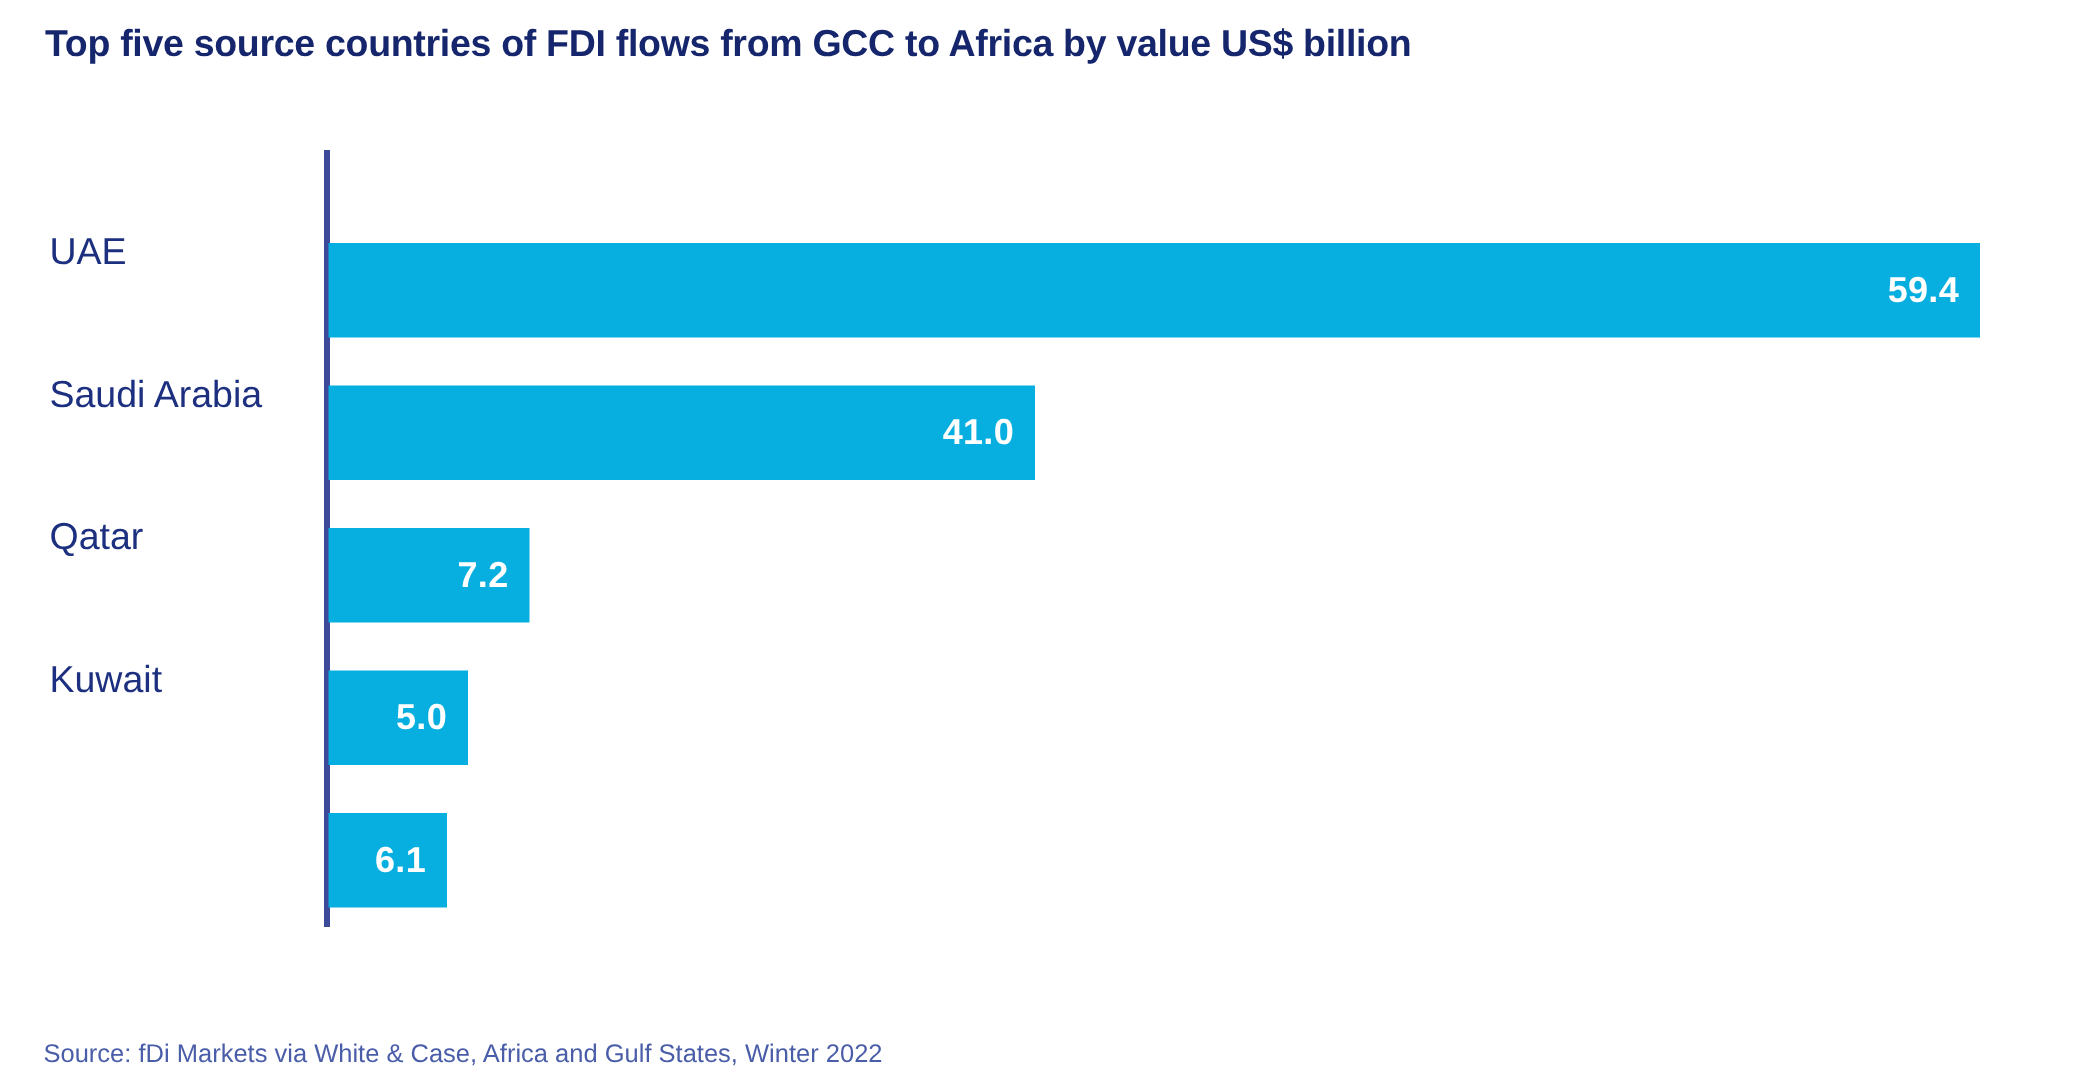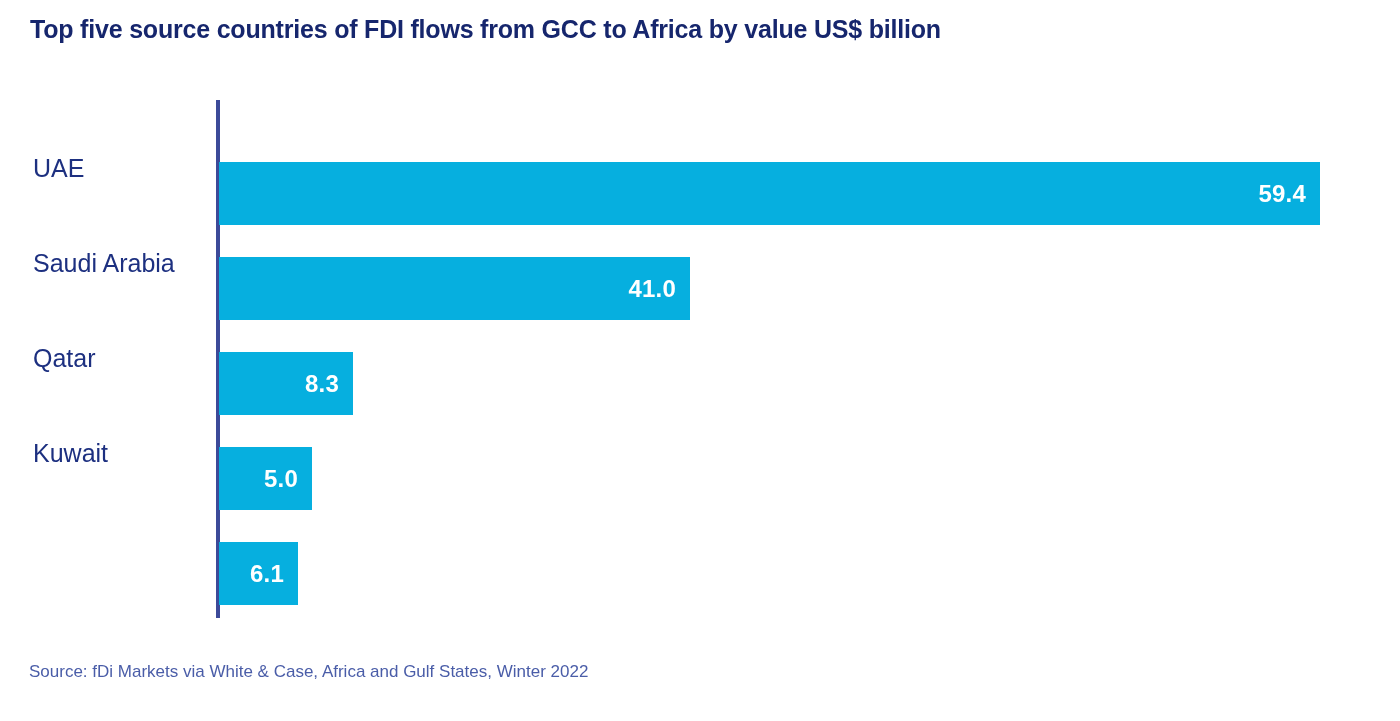--- a/index.html
+++ b/index.html
@@ -107,21 +107,21 @@
     color: #ffffff;
     padding-right: 14px;
     white-space: nowrap;
     letter-spacing: 0.2px;
   }
 
   
   .source-note {
     position: absolute;
     left: 29px;
-    top: 662px;
+    top: 693px;
     font-size: 17px;
     font-weight: normal;
     color: #4a5da8;
     white-space: nowrap;
   }
 </style>
 </head>
 <body>
 
 <div class="figure">
@@ -144,21 +144,21 @@
       <div class="bar-row" style="top:132px;">
         <div class="cat-label">Saudi Arabia</div>
         <div class="bar" style="width:471px;">
           <span class="bar-value">41.0</span>
         </div>
       </div>
 
       <div class="bar-row" style="top:227px;">
         <div class="cat-label">Qatar</div>
         <div class="bar" style="width:134px;">
-          <span class="bar-value">8.3</span>
+          <span class="bar-value">7.2</span>
         </div>
       </div>
 
       <div class="bar-row" style="top:322px;">
         <div class="cat-label">Kuwait</div>
         <div class="bar" style="width:93px;">
           <span class="bar-value">5.0</span>
         </div>
       </div>
 

